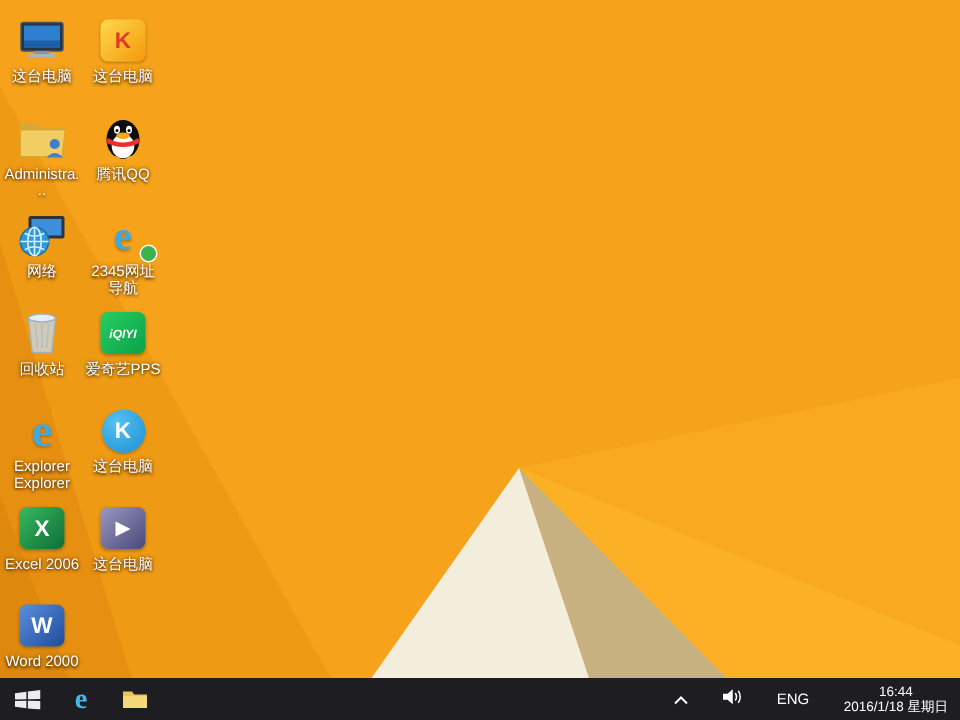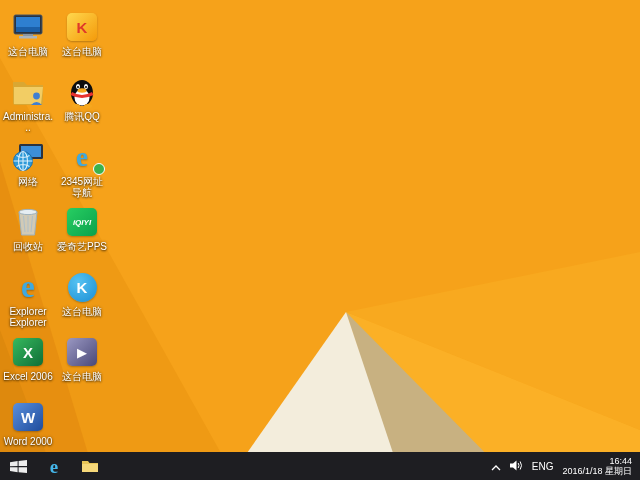--- a/index.html
+++ b/index.html
@@ -51,23 +51,23 @@
          background:#3cb24c;border:1px solid #fff;}
 
   
   .taskbar{
     position:absolute;left:0;right:0;bottom:0;height:28px;z-index:2;
     background:#1e1e22;display:flex;align-items:stretch;
   }
   .tb-btn{width:36px;border:0;background:transparent;display:flex;align-items:center;justify-content:center;padding:0;}
   .tb-ie{font-size:19px;line-height:19px;font-weight:bold;color:#45b6ea;
          font-family:"Liberation Serif","DejaVu Serif",serif;}
-  .tray{margin-left:auto;display:flex;align-items:center;gap:9px;padding:0 8px 0 4px;color:#fff;}
+  .tray{margin-left:auto;display:flex;align-items:center;gap:23px;padding:0 8px 0 4px;color:#fff;}
   .tray .txt{font-size:10px;}
-  .clock{text-align:right;font-size:9px;line-height:10.5px;white-space:nowrap;}
+  .clock{text-align:center;font-size:9px;line-height:10.5px;white-space:nowrap;}
 </style>
 </head>
 <body>
 
 <div class="wallpaper">
   <svg width="640" height="480" viewBox="0 0 640 480" preserveAspectRatio="none">
     <rect x="0" y="0" width="640" height="480" fill="#f6a21a"></rect>
     <polygon points="346,312 640,252 640,430" fill="#f8a91f"></polygon>
     <polygon points="346,312 640,430 640,480 402,480" fill="#fbb026"></polygon>
     <polygon points="0,58 236,480 0,480" fill="#ef9a14"></polygon>

